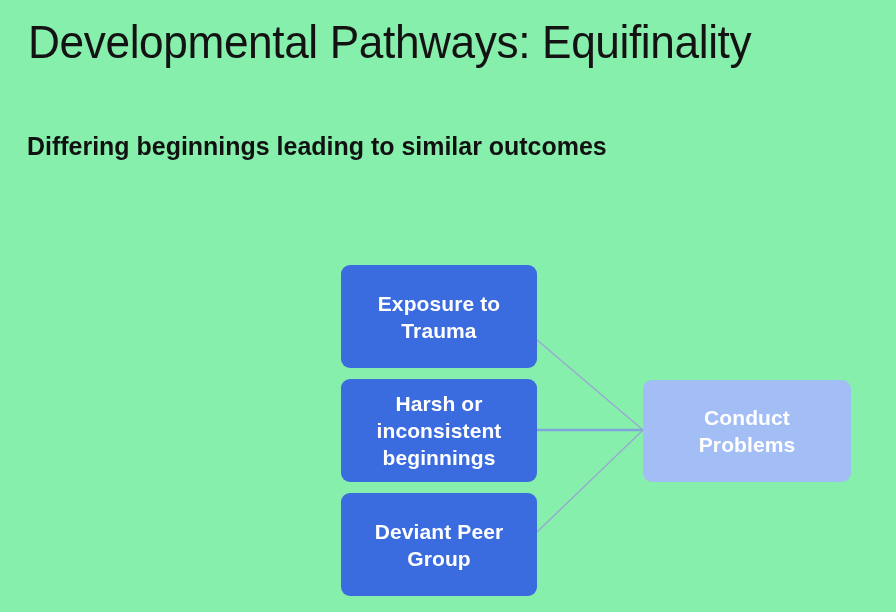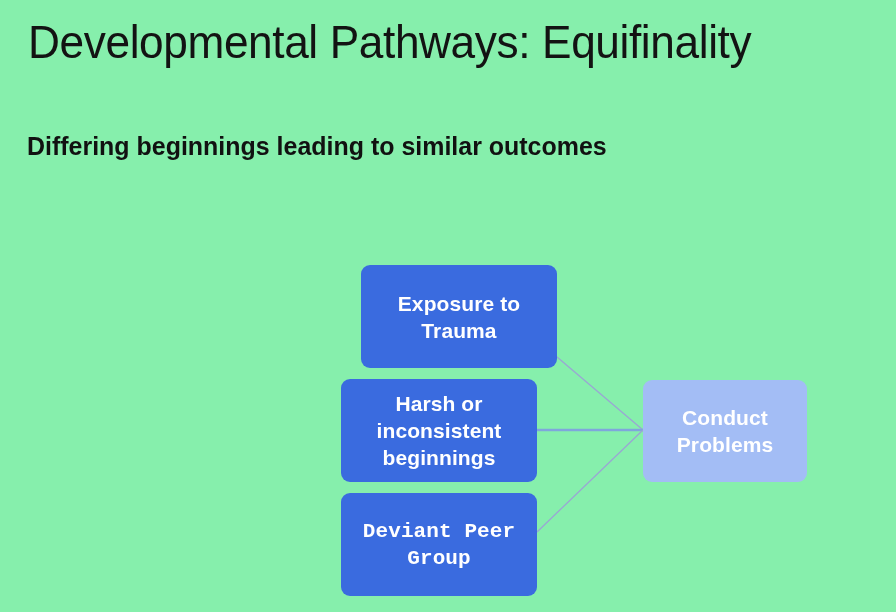--- a/index.html
+++ b/index.html
@@ -81,29 +81,29 @@
     padding: 4px 10px;
     letter-spacing: 0.1px;
     font-family: "Liberation Sans", sans-serif;
   }
   .node-cause {
     background: #3A6BDF;
     width: 196px;
     height: 103px;
     left: 341px;
   }
-  #node-exposure-trauma { top: 265px; margin-left: 20px; }
+  #node-exposure-trauma { top: 265px; }
   #node-harsh-parenting { top: 379px; }
-  #node-deviant-peer    { top: 493px; font-family: Liberation Mono, monospace; }
+  #node-deviant-peer    { top: 493px; }
 
   #node-conduct-problems {
     background: #A3BDF5;
     left: 643px;
     top: 380px;
-    width: 164px;
+    width: 208px;
     height: 102px;
     font-size: 21px;
   }
   .node-label {
     display: block;
     width: 100%;
     white-space: pre-line;
   }
 </style>
 </head>

